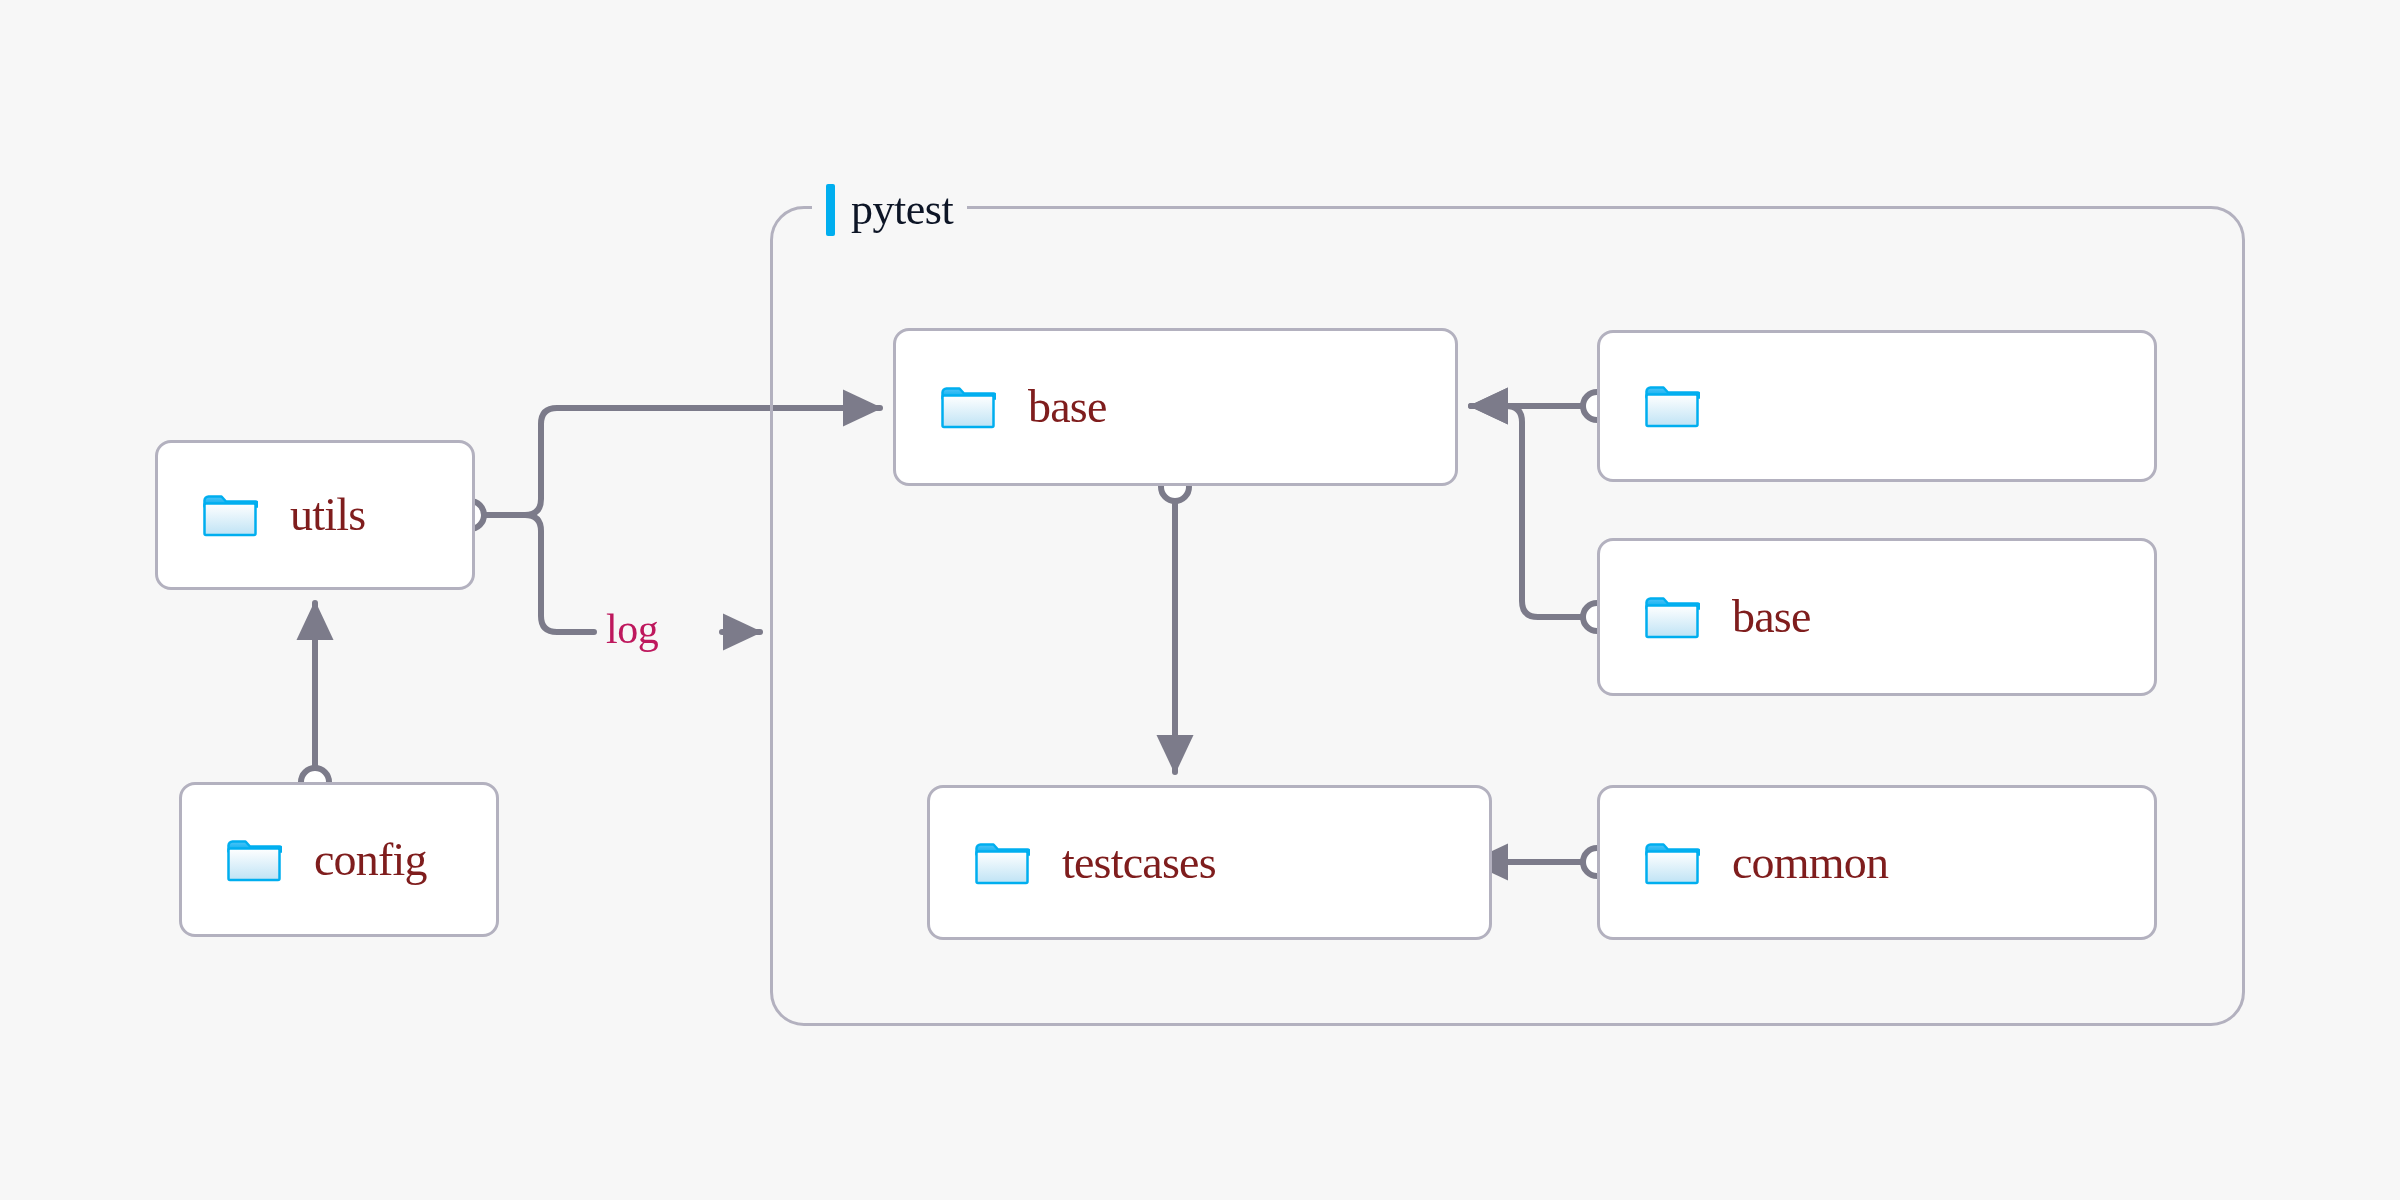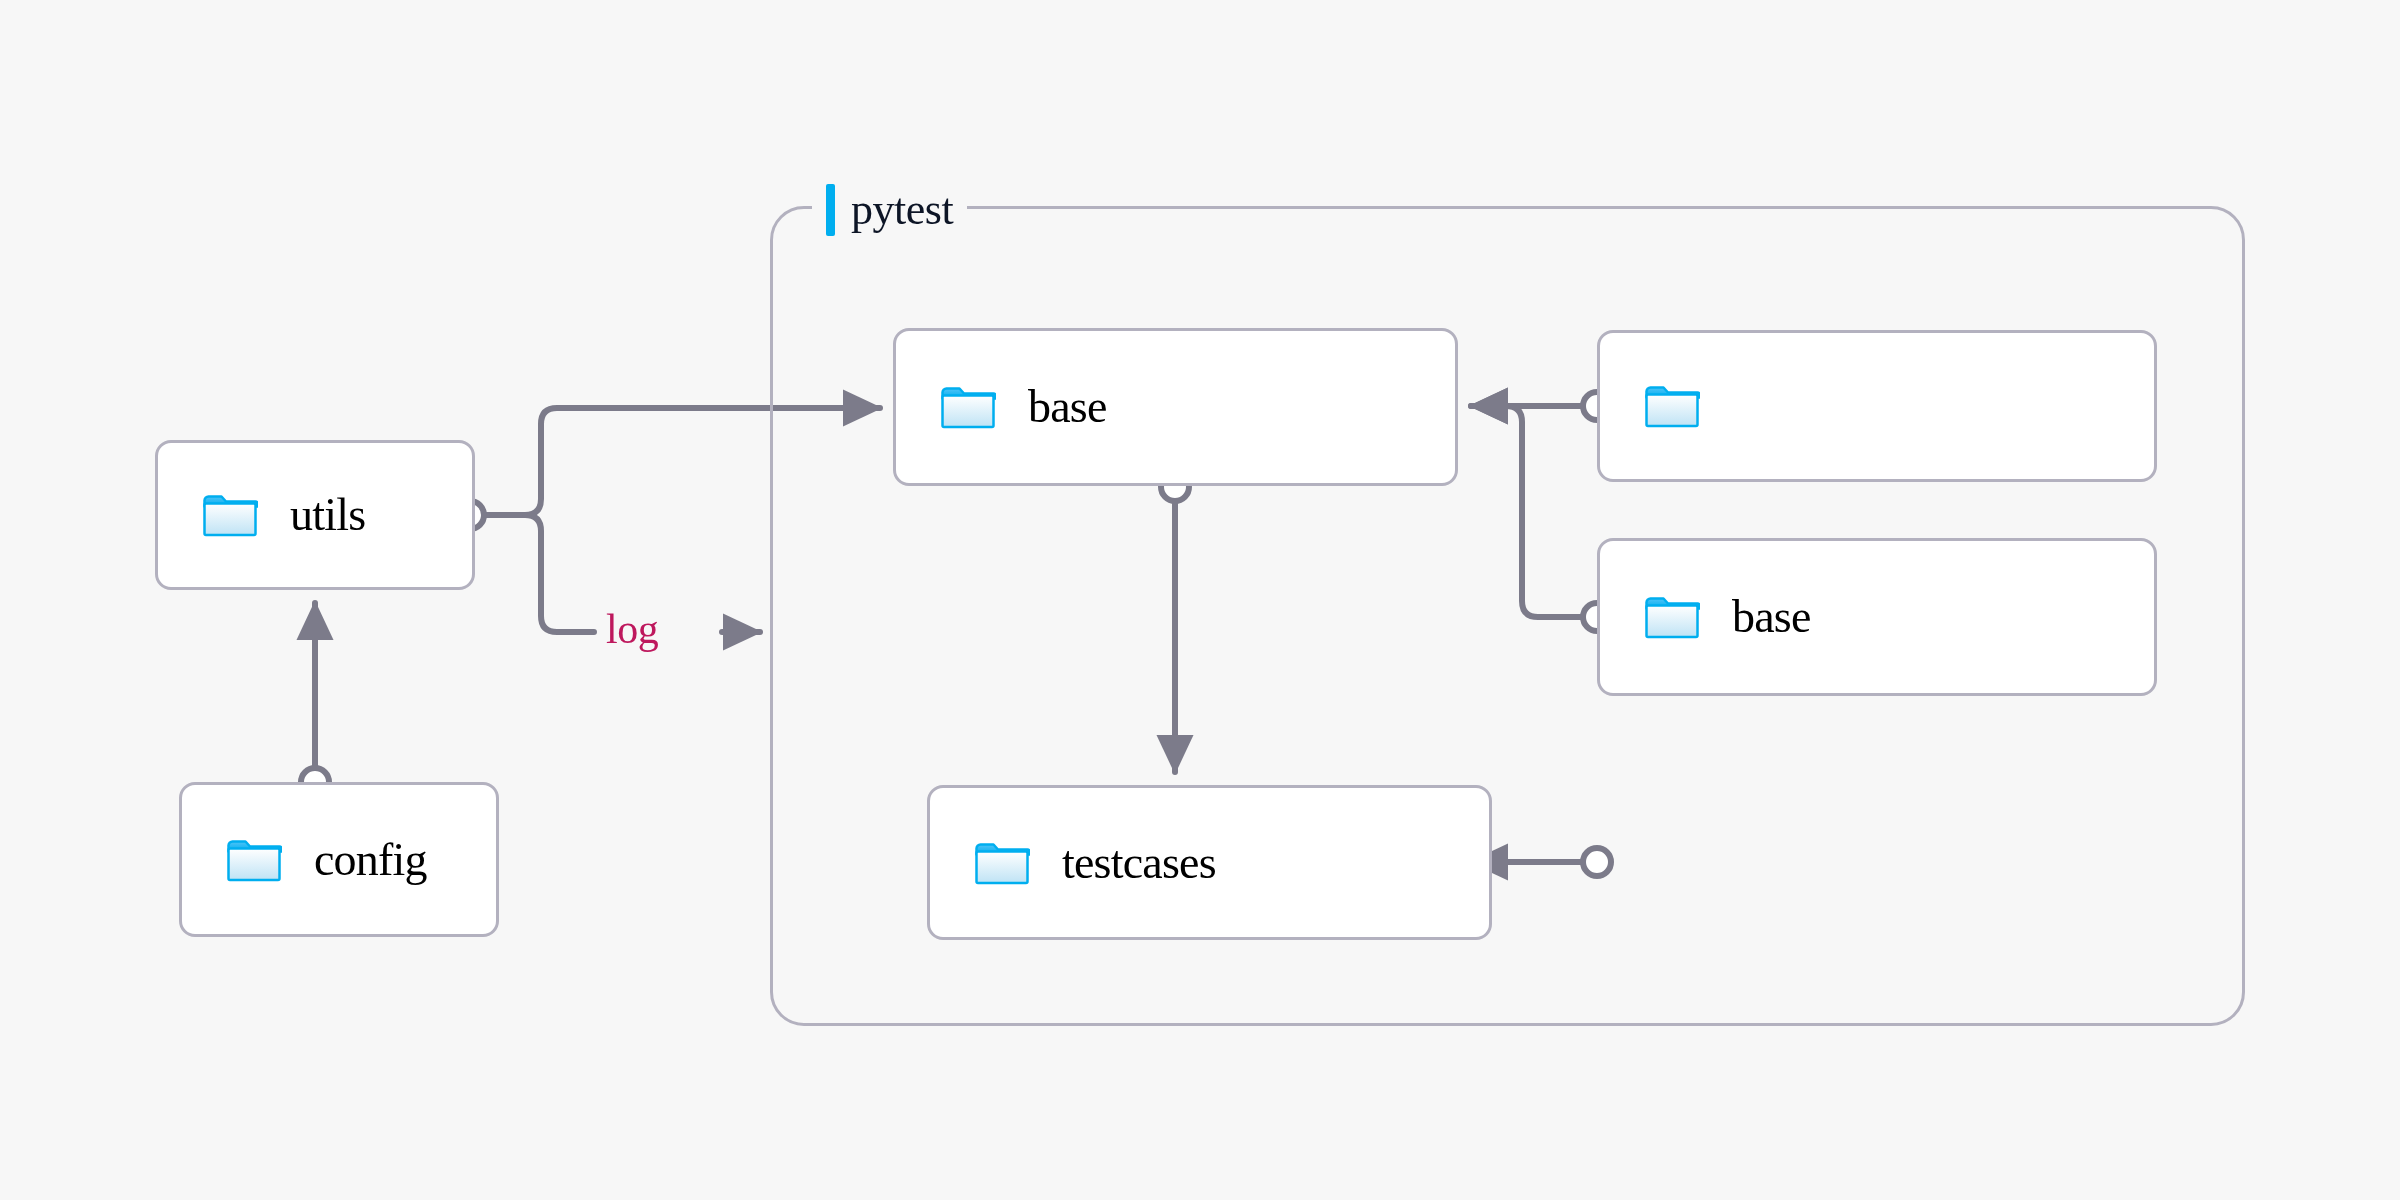--- a/index.html
+++ b/index.html
@@ -73,21 +73,21 @@
     display: flex;
     align-items: center;
     z-index: 3;
     padding-left: 44px;
     gap: 32px;
   }
 
   .node-label {
     font-size: 46px;
     font-weight: 500;
-    color: #000000;
+    color: #7f1d1d;
     letter-spacing: -0.8px;
     line-height: 1;
     white-space: nowrap;
   }
 
   
   .folder-icon {
     flex: 0 0 auto;
     width: 56px;
     height: 46px;
@@ -210,14 +210,21 @@
   </div>
 
   <div class="node" style="left:1597px; top:538px; width:560px; height:158px;">
     <svg class="folder-icon" viewBox="0 0 56 46">
       <path d="M2.5 8.5 a4 4 0 0 1 4-4 h13 l4.5 5 h29.5 a2 2 0 0 1 2 2 v3 h-53 z" fill="url(#folderTabGrad)" stroke="#00AEEF" stroke-width="2.5" stroke-linejoin="round"></path>
       <rect x="2.5" y="11.5" width="51" height="31.5" rx="1.5" fill="url(#folderGrad)" stroke="#00AEEF" stroke-width="2.5"></rect>
     </svg>
     <span class="node-label">base</span>
   </div>
 
+  <div class="node" style="left:1597px; top:785px; width:560px; height:155px;">
+    <svg class="folder-icon" viewBox="0 0 56 46">
+      <path d="M2.5 8.5 a4 4 0 0 1 4-4 h13 l4.5 5 h29.5 a2 2 0 0 1 2 2 v3 h-53 z" fill="url(#folderTabGrad)" stroke="#00AEEF" stroke-width="2.5" stroke-linejoin="round"></path>
+      <rect x="2.5" y="11.5" width="51" height="31.5" rx="1.5" fill="url(#folderGrad)" stroke="#00AEEF" stroke-width="2.5"></rect>
+    </svg>
+    <span class="node-label">common</span>
+  </div>
 
 </div>
 
 </body></html>

